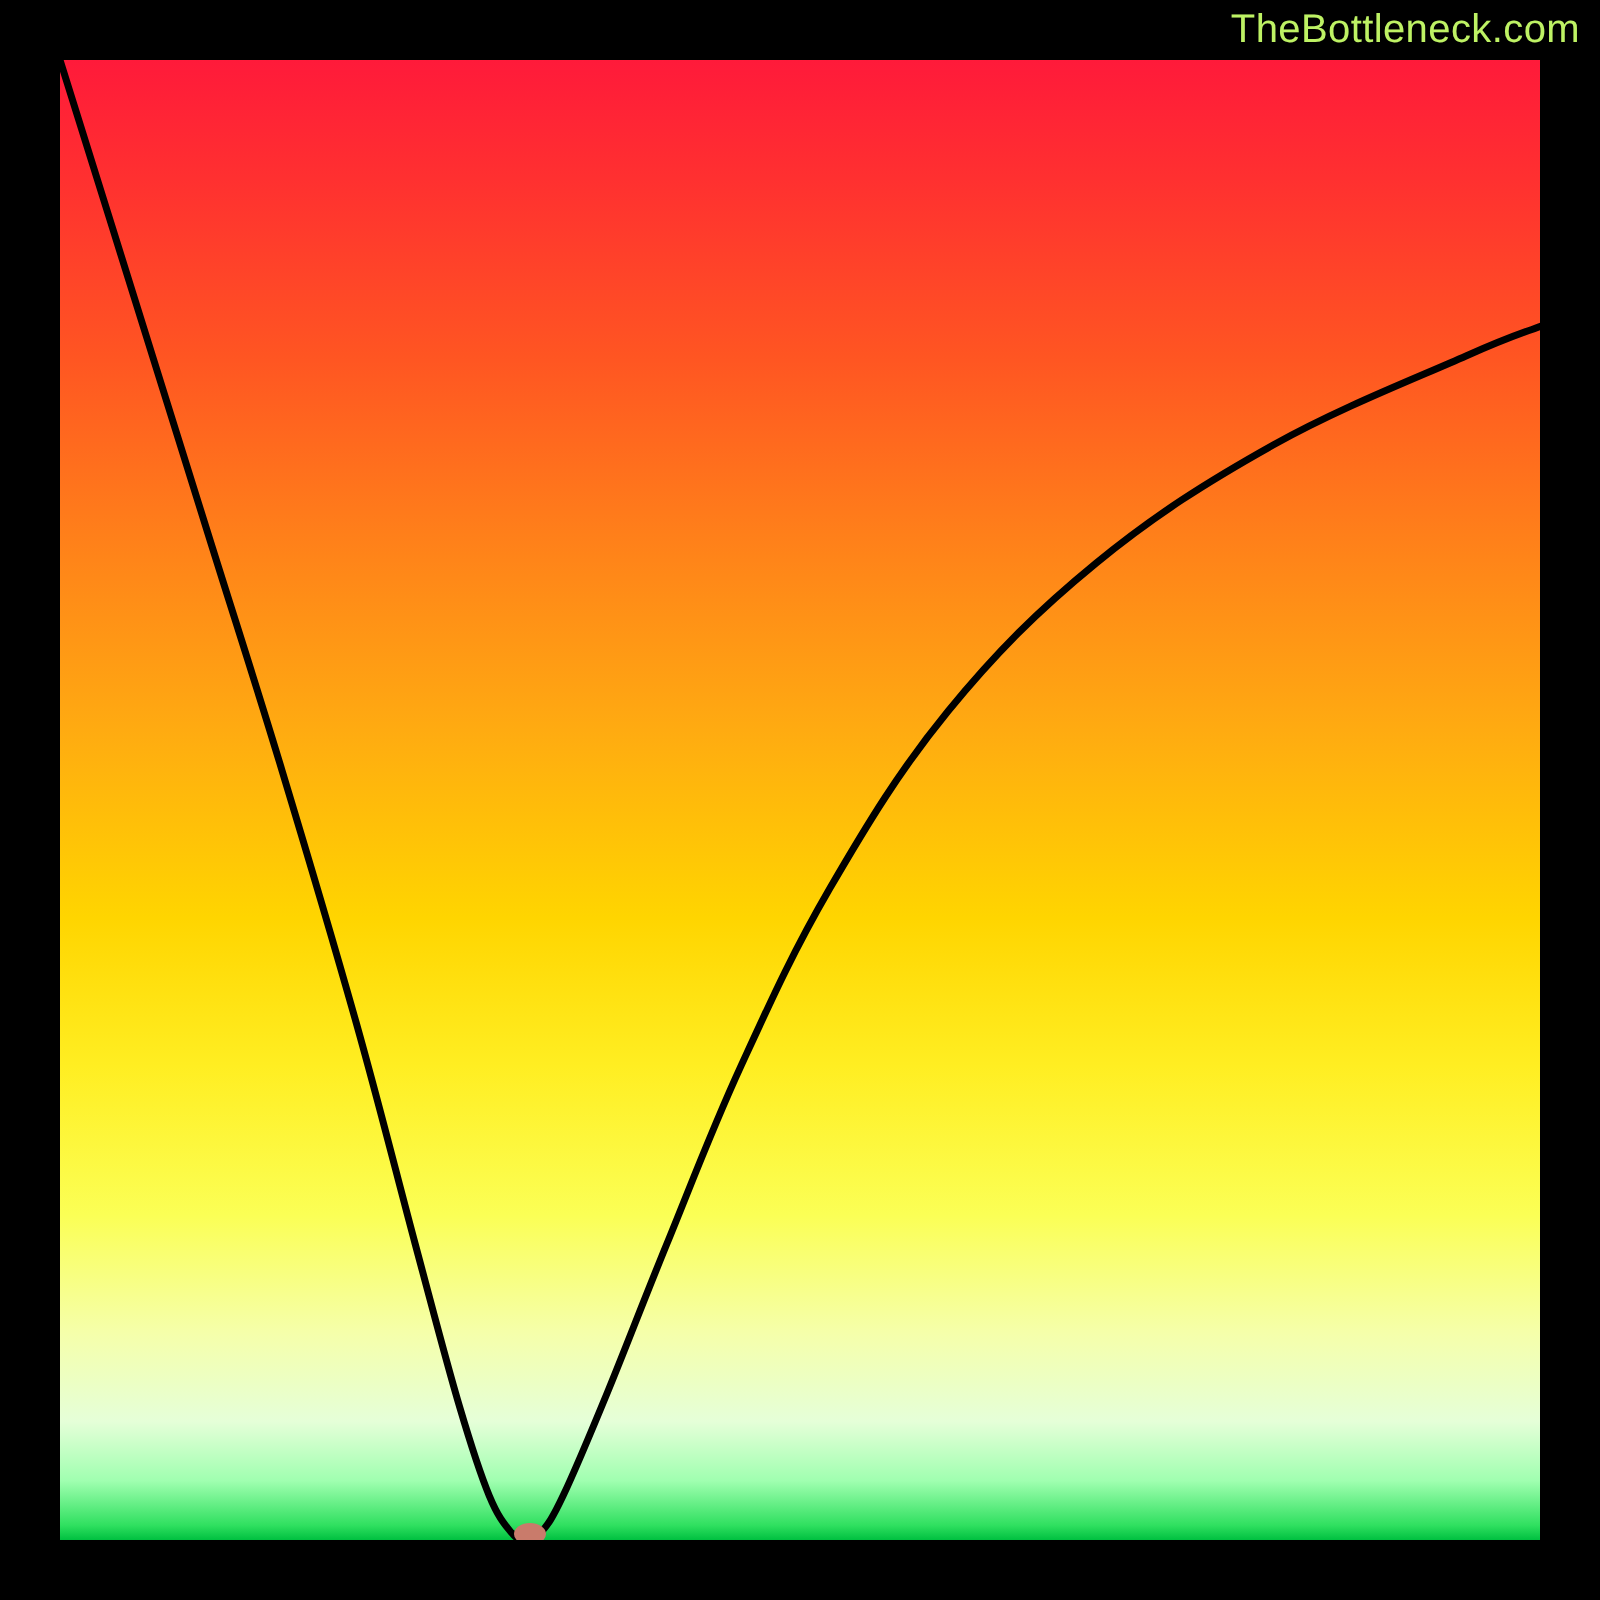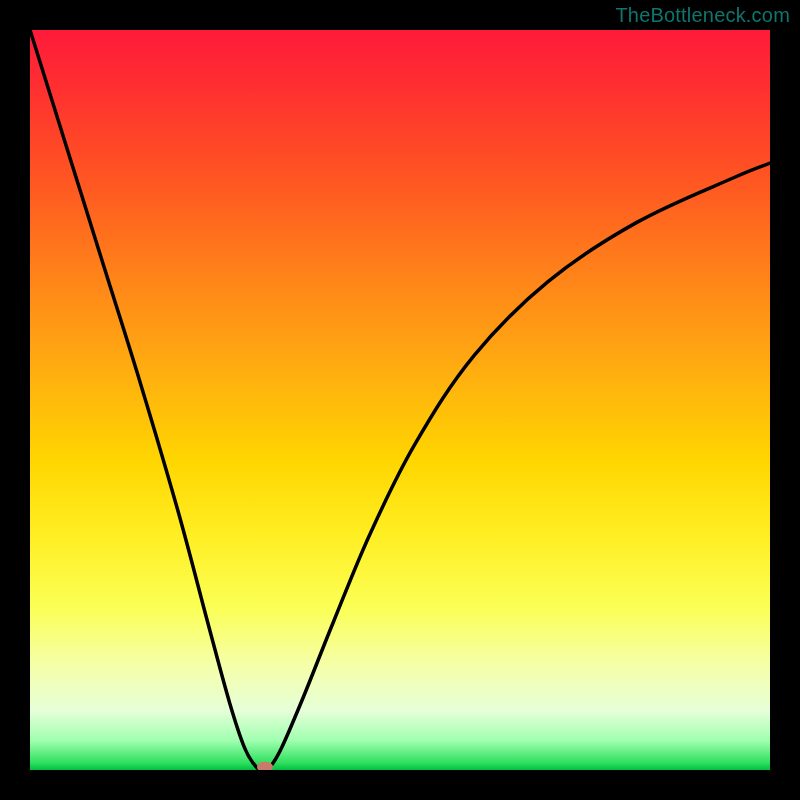--- a/index.html
+++ b/index.html
@@ -8,21 +8,21 @@
     height: 800px;
     background: #000;
     position: relative;
     font-family: Arial, sans-serif;
     overflow: hidden;
   }
   .watermark {
     position: absolute;
     top: 4px;
     right: 10px;
-    color: #0f766e;
+    color: #bef264;
     font-size: 20px;
     font-weight: 500;
     z-index: 10;
     letter-spacing: 0.2px;
   }
   .plot-area {
     position: absolute;
     left: 30px;
     top: 30px;
     width: 740px;

